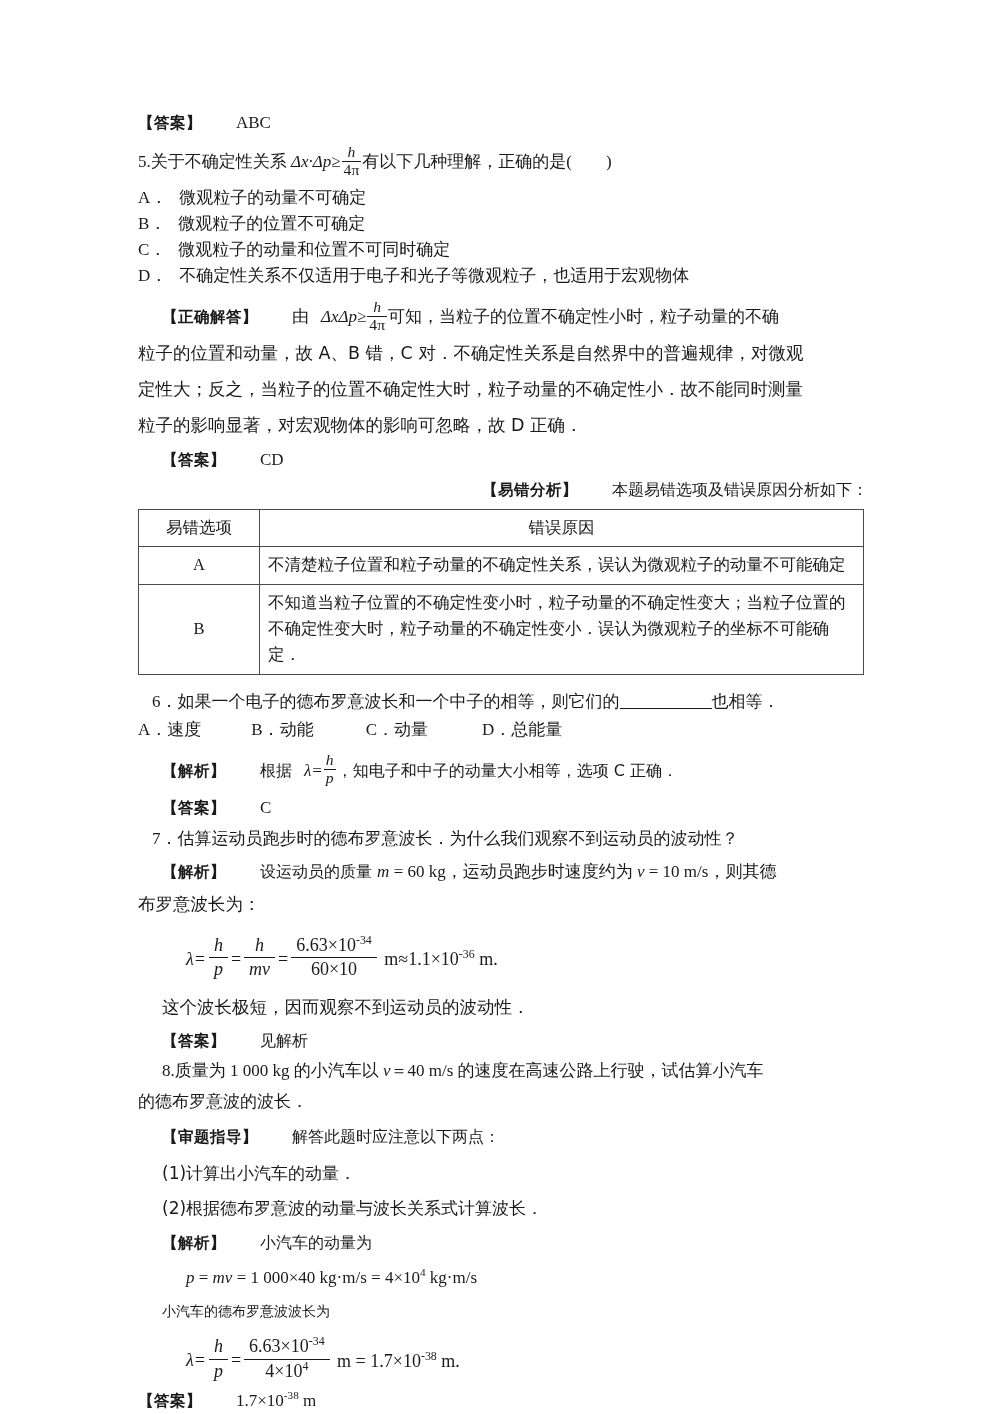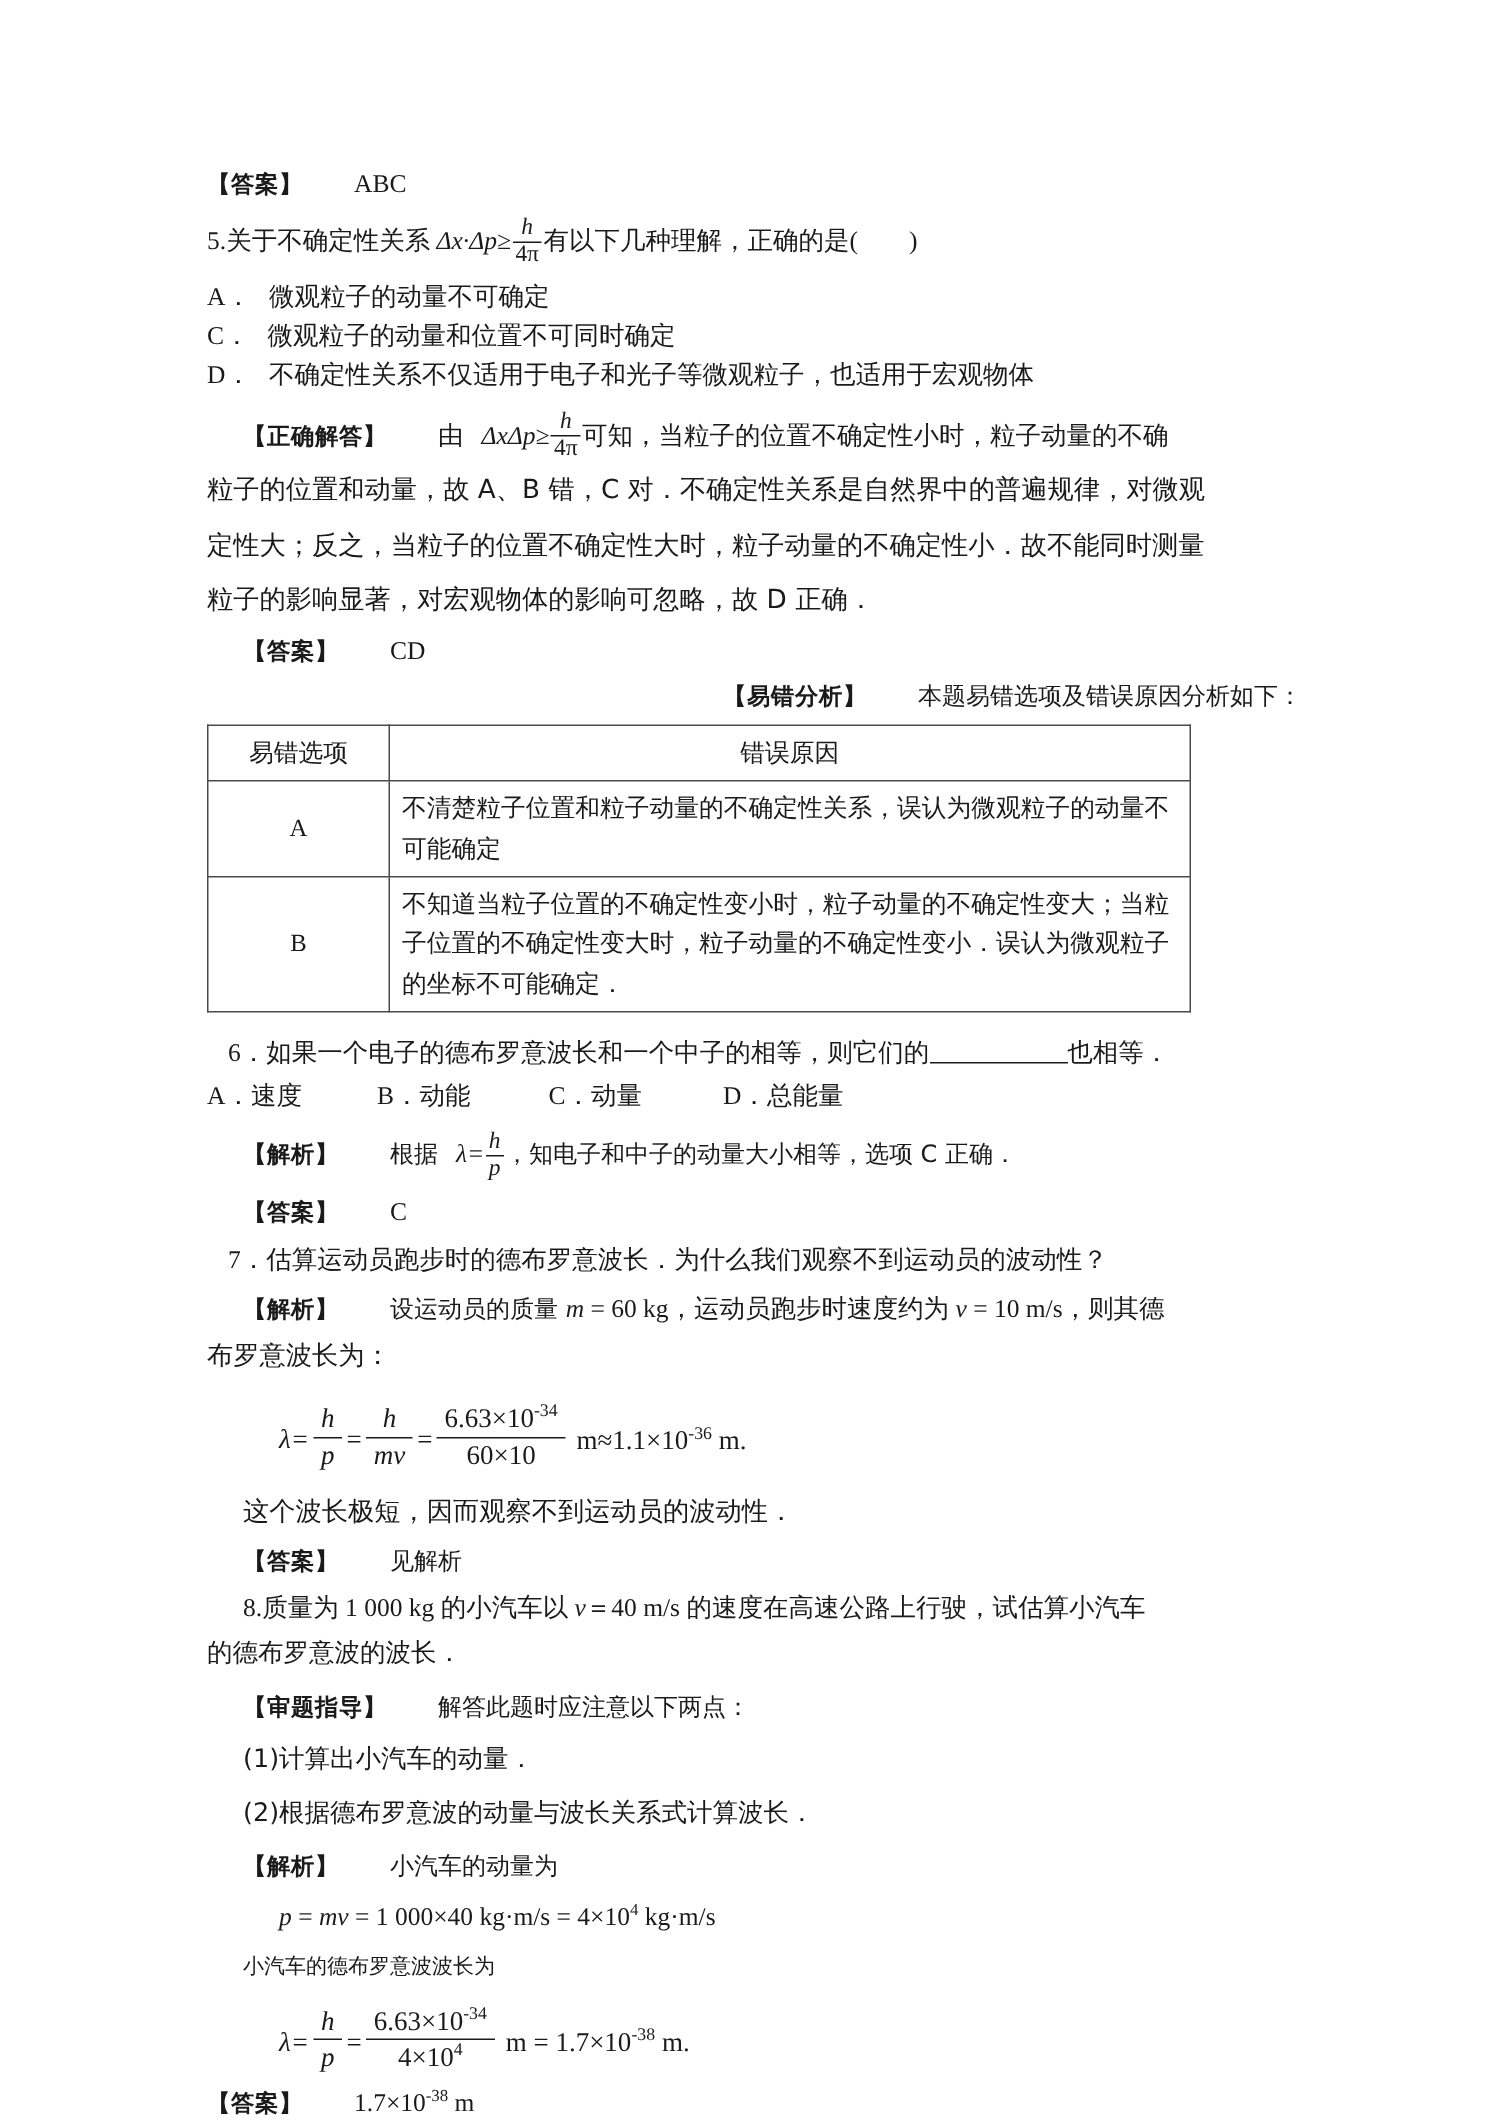--- a/index.html
+++ b/index.html
@@ -94,21 +94,21 @@
   .opt {
     font-size: 17px;
     line-height: 1.52;
     white-space: nowrap;
   }
   .opt .lbl { font-family: "Liberation Serif", serif; }
 
   
   table.mistake {
     border-collapse: collapse;
-    width: 656px;
+    width: 726px;
     margin: 6px 0 0 0;
     table-layout: fixed;
   }
   table.mistake td, table.mistake th {
     border: 1.3px solid #4a4a4a;
     padding: 5px 8px;
     font-size: 16.5px;
     font-family: "Liberation Serif", "DejaVu Serif", serif;
     font-weight: normal;
     vertical-align: middle;
@@ -134,20 +134,23 @@
     <div class="line">
       <span class="tag">【答案】</span><span class="gap-lg"></span><span class="song">ABC</span>
     </div>
 
     <div class="line" style="margin-top:8px;font-size:17px;">
       <span class="song">5.</span><span class="song">关于不确定性关系 </span><span class="mi">Δx·Δp≥</span><span class="frac"><span class="num mi">h</span><span class="den rm">4π</span></span><span class="song">有以下几种理解，正确的是(</span><span class="gap-lg"></span><span class="song">)</span>
     </div>
 
     <div class="opt" style="margin-top:6px;">
       <span class="lbl">A．</span><span class="gap-sm"></span><span>微观粒子的动量不可确定</span>
+    </div>
+    <div class="opt">
+      <span class="lbl">B．</span><span class="gap-sm"></span><span>微观粒子的位置不可确定</span>
     </div>
     <div class="opt">
       <span class="lbl">C．</span><span class="gap-sm"></span><span>微观粒子的动量和位置不可同时确定</span>
     </div>
     <div class="opt">
       <span class="lbl">D．</span><span class="gap-sm"></span><span>不确定性关系不仅适用于电子和光子等微观粒子，也适用于宏观物体</span>
     </div>
 
     <div class="line" style="margin-top:11px;font-size:17px;padding-left:24px;">
       <span class="tag">【正确解答】</span><span class="gap-lg"></span><span class="song">由</span><span class="gap-sm"></span><span class="mi">ΔxΔp≥</span><span class="frac"><span class="num mi">h</span><span class="den rm">4π</span></span><span class="song">可知，当粒子的位置不确定性小时，粒子动量的不确</span>

